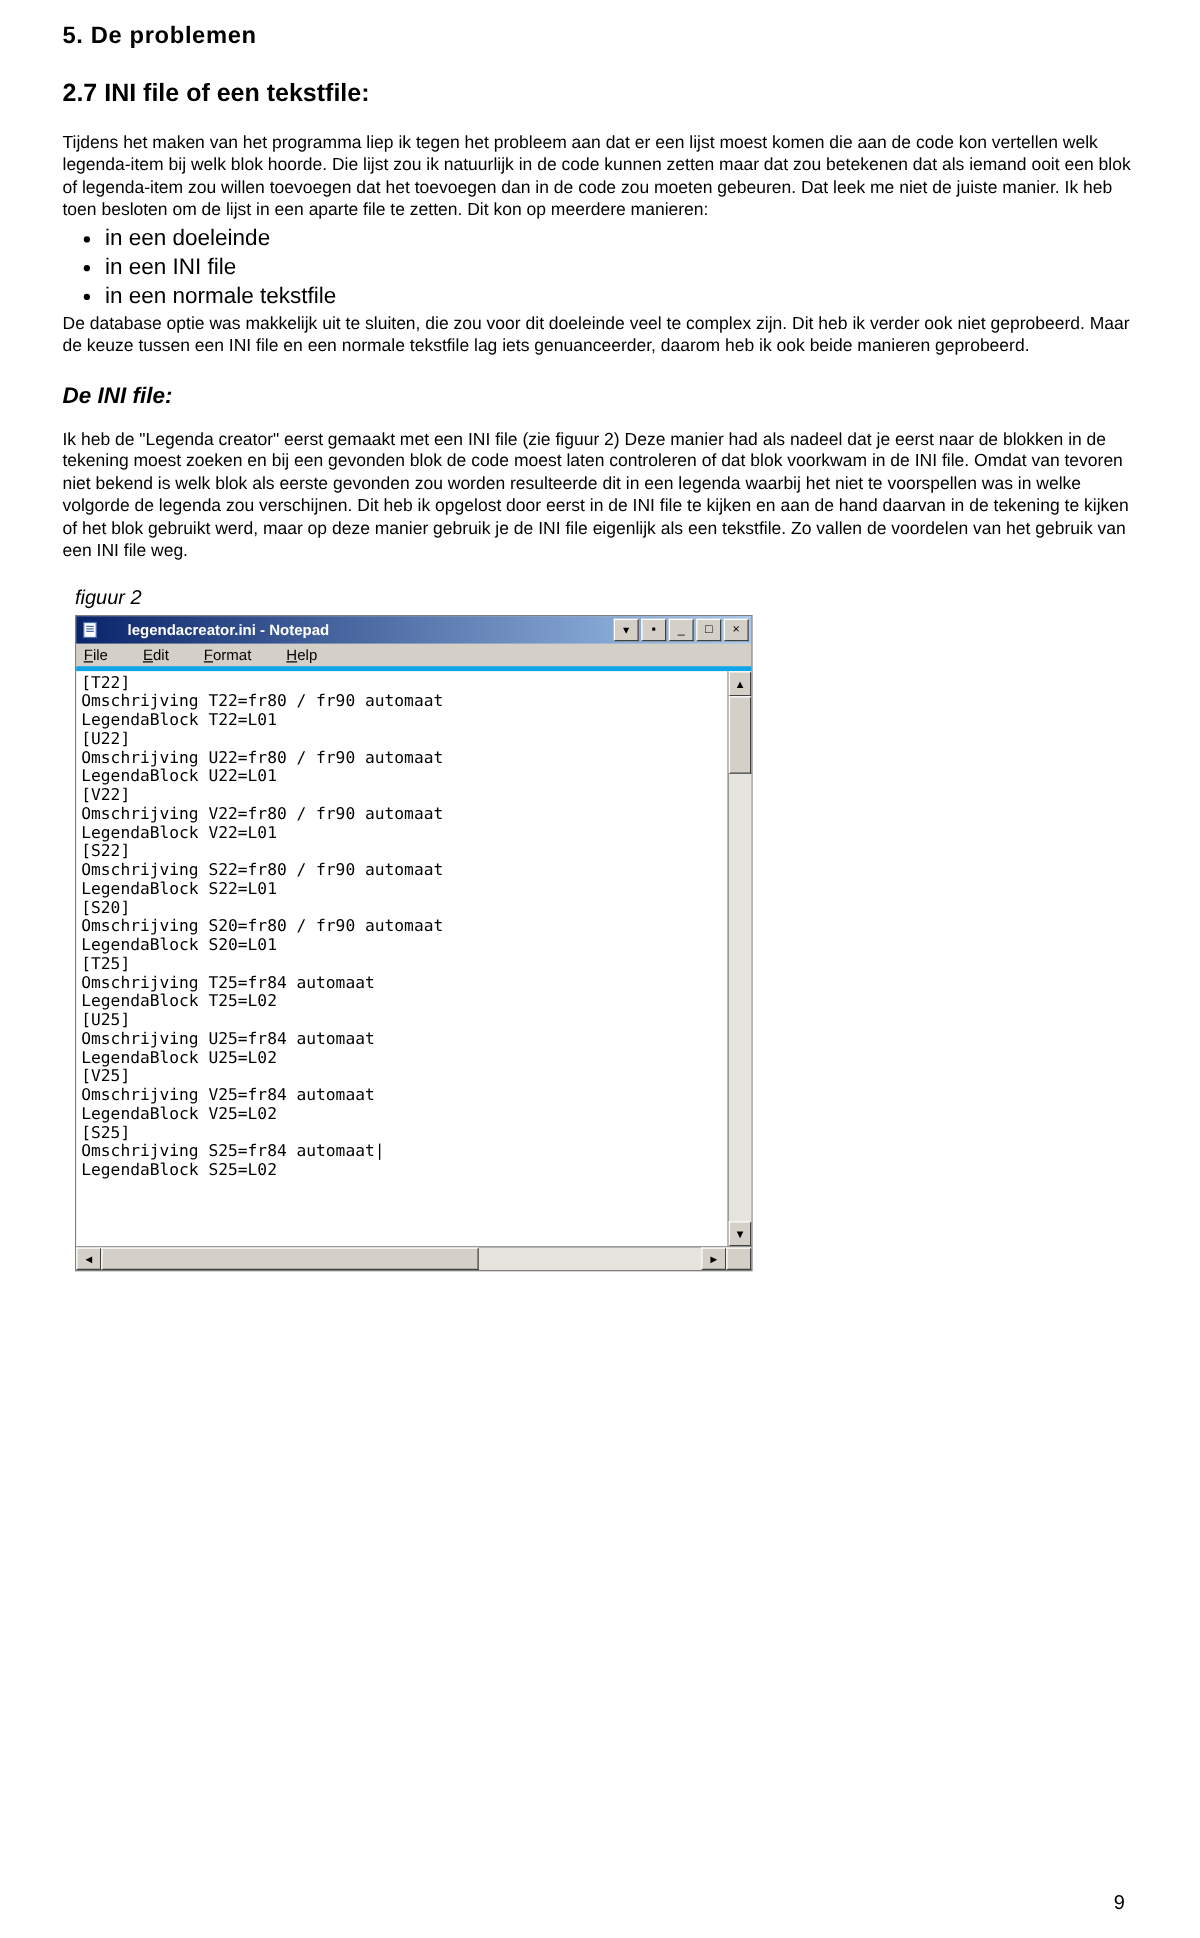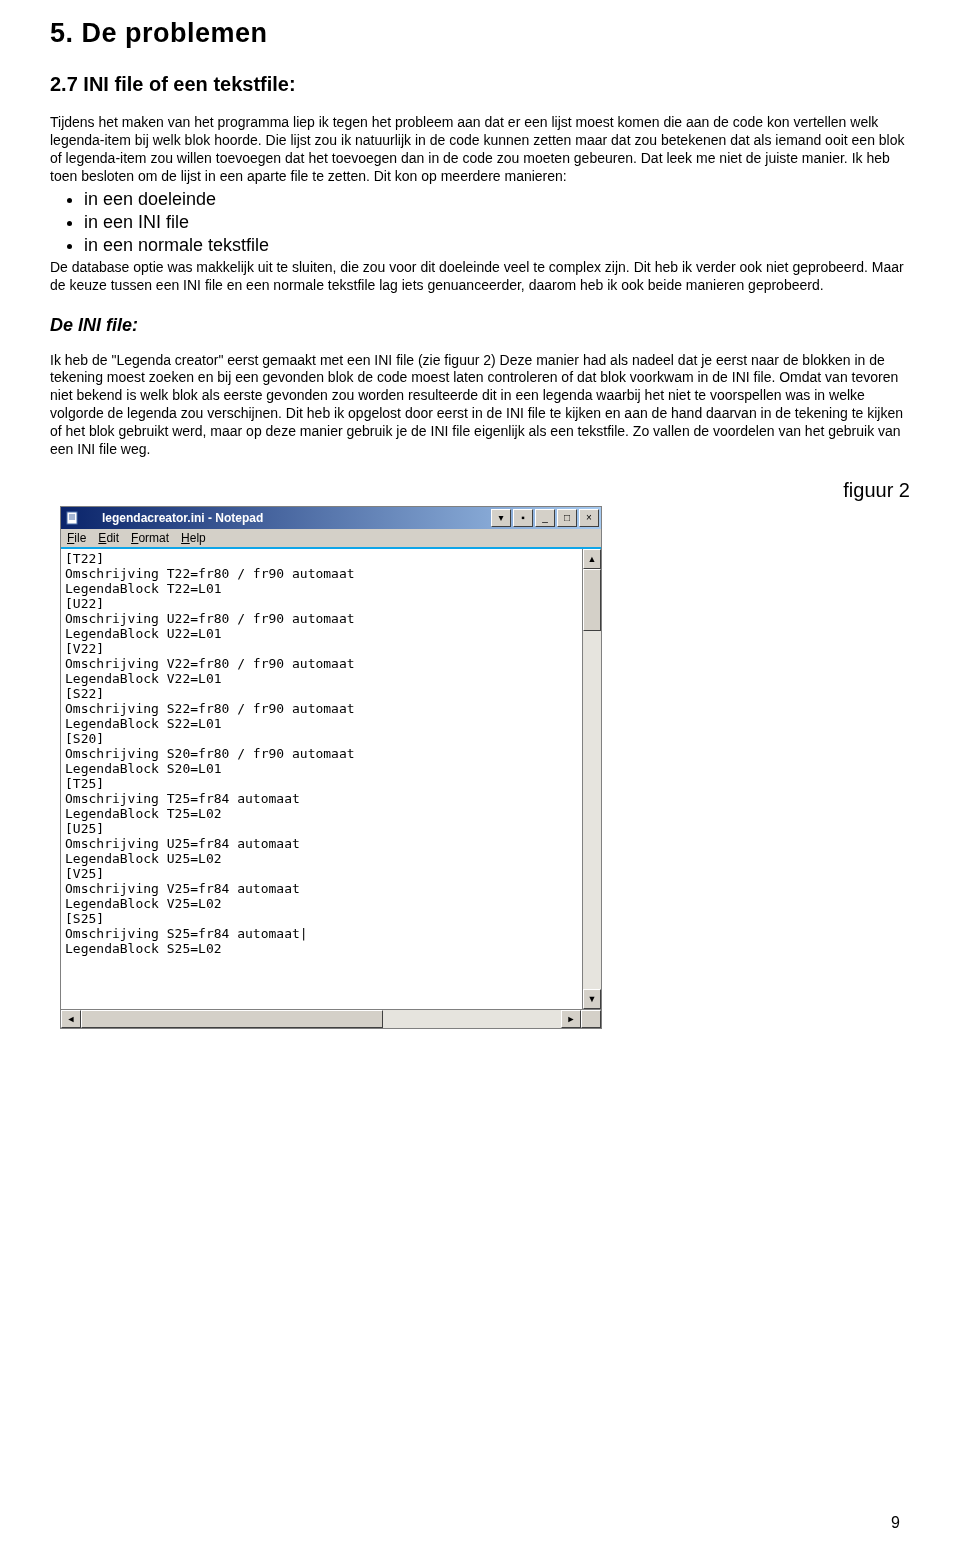--- a/index.html
+++ b/index.html
@@ -11,21 +11,21 @@
     width: 960px;
   }
   .page {
     box-sizing: border-box;
     width: 960px;
     min-height: 1550px;
     padding: 18px 50px 24px 50px;
     position: relative;
   }
   .h1 {
-    font-size: 27px;
+    font-size: 19px;
     font-weight: bold;
     letter-spacing: 0.5px;
     margin: 0 0 24px 0;
   }
   .h2 {
     font-size: 20px;
     font-weight: bold;
     margin: 0 0 18px 0;
   }
   .para {
@@ -42,23 +42,23 @@
     font-size: 18px;
     line-height: 1.28;
   }
   .ini-title {
     font-size: 18px;
     font-weight: bold;
     font-style: italic;
     margin-bottom: 16px;
   }
   .fig-label {
-    font-size: 20px;
+    font-size: 16px;
+    font-style: italic;
     margin: 4px 0 4px 10px;
-    text-align: right;
   }
 
   
   .notepad-window {
     margin-left: 10px;
     width: 540px;
     border: 1px solid #808080;
     background: #d4d0c8;
     font-family: Tahoma, Arial, sans-serif;
     font-size: 12px;
@@ -97,23 +97,23 @@
     border-right-color: #404040;
     border-bottom-color: #404040;
     display: flex;
     align-items: center;
     justify-content: center;
     font-size: 10px;
     color: #000;
   }
   .menubar {
     display: flex;
-    gap: 12px;
+    gap: 28px;
     padding: 2px 6px;
-    border-bottom: 2px solid #0ea5e9;
+    border-bottom: 4px solid #0ea5e9;
     background: #d4d0c8;
     font-size: 12px;
   }
   .menubar .menu-item { cursor: default; }
   .menubar .menu-item .ul { text-decoration: underline; }
 
   .client-area {
     display: flex;
     background: #ffffff;
     height: 460px;

